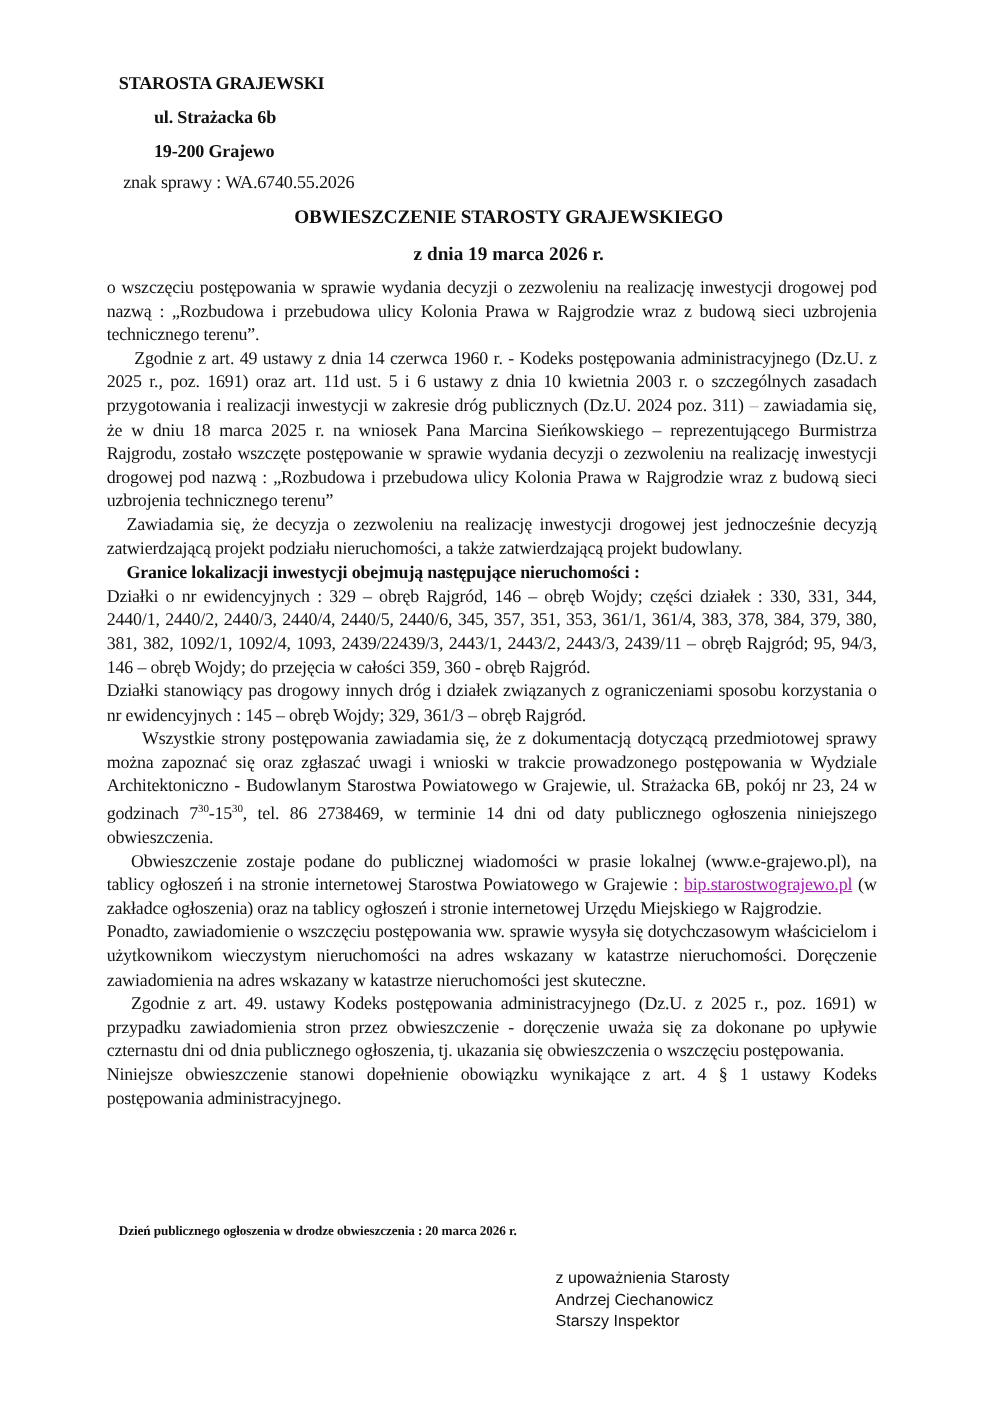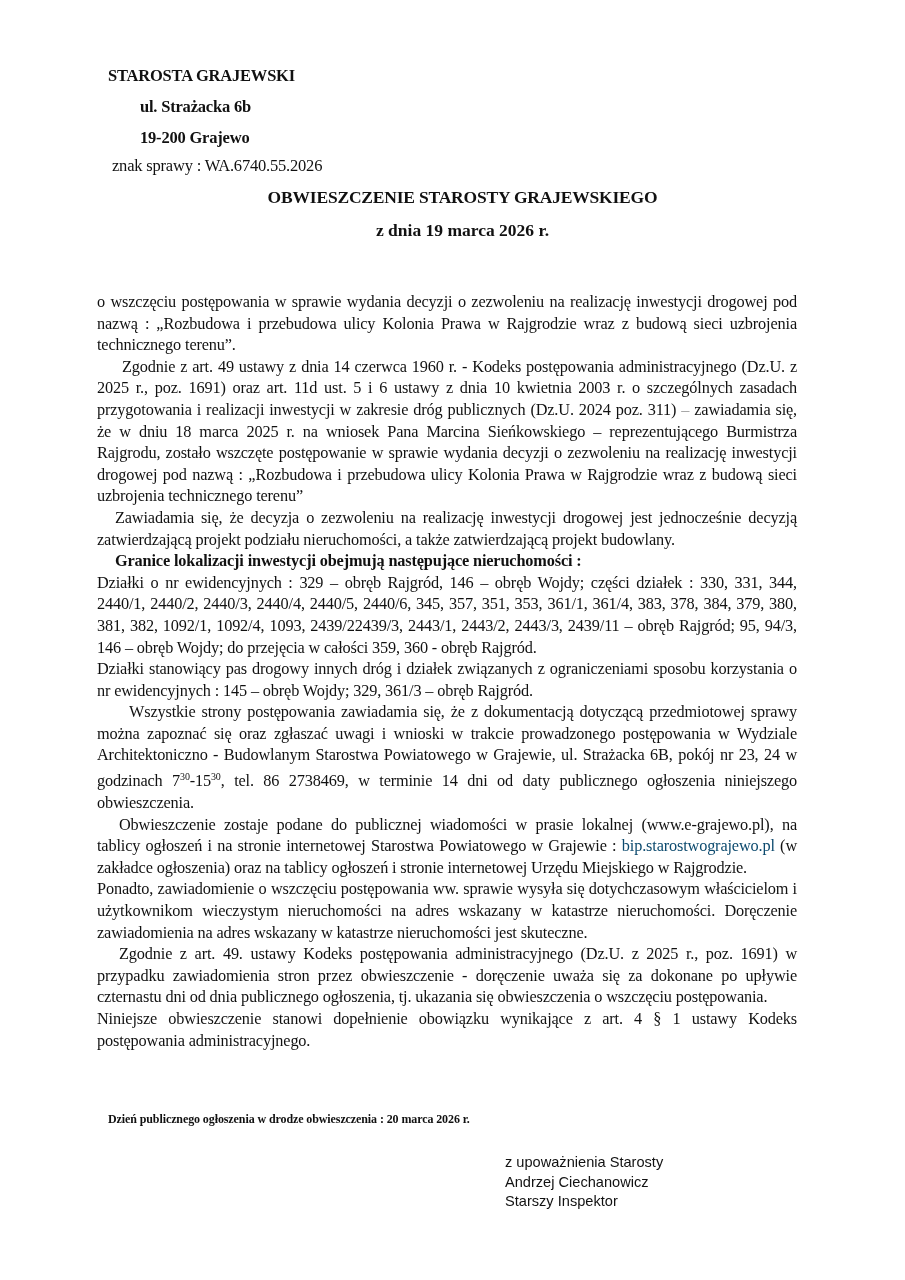--- a/index.html
+++ b/index.html
@@ -10,30 +10,30 @@
     .page { position: absolute; left: 0; top: 0; width: 905px; height: 1128px; }
     .hdr { position: absolute; font-weight: bold; font-size: 16.5px; letter-spacing: -0.2px; }
     .hdr-org { left: 108px; top: 66px; }
     .hdr-street { left: 140px; top: 97px; text-align: center; }
     .hdr-city { left: 140px; top: 128px; }
     .case { position: absolute; left: 112px; top: 156px; font-size: 16.5px; letter-spacing: -0.2px; }
     .title { position: absolute; left: 0; width: 925px; text-align: center; top: 187px; font-weight: bold; font-size: 17.5px; letter-spacing: -0.2px; }
     .date { position: absolute; left: 0; width: 925px; text-align: center; top: 220px; font-weight: bold; font-size: 17.5px; }
     .body {
       position: absolute; left: 97px; top: 250px; width: 700px;
-      font-size: 16.3px; line-height: 21.6px; text-align: justify; letter-spacing: -0.15px; margin-top: 41px;
+      font-size: 16.3px; line-height: 21.6px; text-align: justify; letter-spacing: -0.15px;
     }
     .body p { margin: 0; }
     .ind1 { text-indent: 25px; }
     .ind2 { text-indent: 18px; }
     .ind3 { text-indent: 32px; }
     .ind4 { text-indent: 22px; }
     .bold { font-weight: bold; }
     .dash-gray { color: #9a9a9a; }
-    .link { color: #0c4a6e; }
+    .link { color: #a21caf; text-decoration: underline; }
     .announce { position: absolute; left: 108px; top: 1112px; font-weight: bold; font-size: 12px; letter-spacing: -0.1px; }
     .sign {
       position: absolute; left: 505px; top: 1153px; width: 210px; text-align: left;
       font-family: "Liberation Sans", sans-serif; font-size: 14.6px; line-height: 19.5px;
     }
   </style>
 </head>
 <body>
 
 <div class="page">

